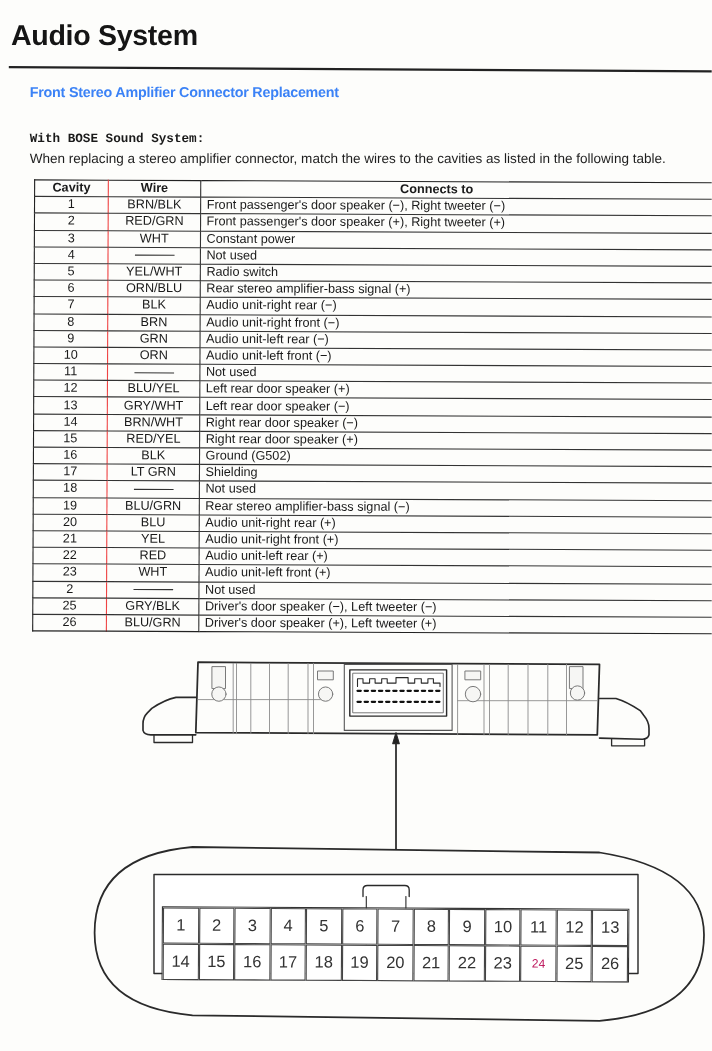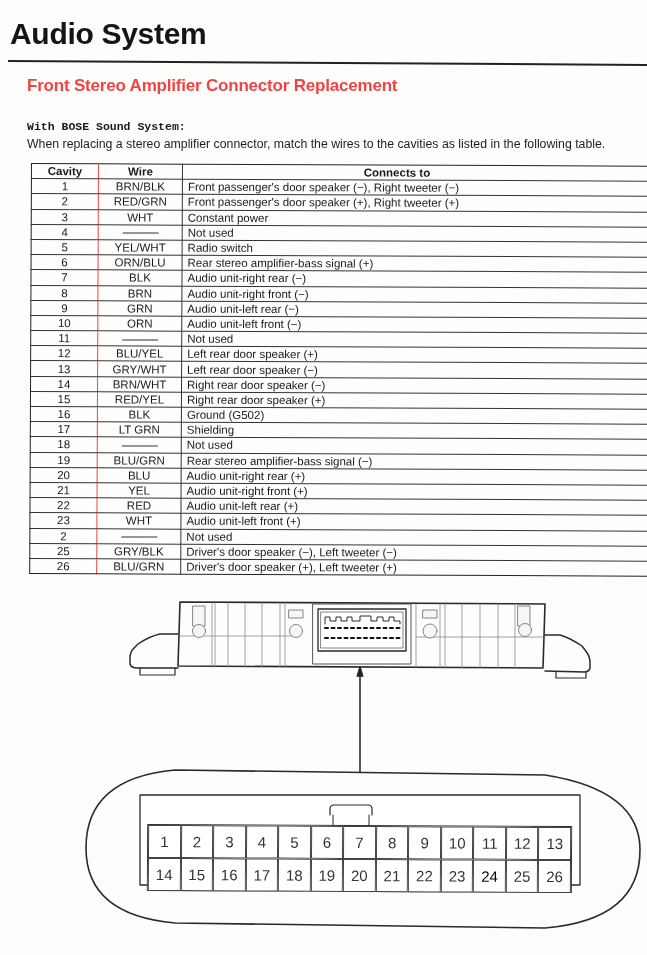--- a/index.html
+++ b/index.html
@@ -1,29 +1,29 @@
 <!DOCTYPE html>
 <html><head>
 <meta charset="utf-8">
 <style>
   * { box-sizing: border-box; margin: 0; padding: 0; }
   html, body { width: 647px; height: 955px; background: #fdfdfb; overflow: hidden; }
   body { position: relative; font-family: "Liberation Sans", sans-serif; color: #1a1a1a; }
 
   .section-title {
     position: absolute; left: 10px; top: 17px;
-    font-size: 30px; font-weight: bold; letter-spacing: -0.3px; color: #151515;
+    font-size: 26px; font-weight: bold; letter-spacing: -0.3px; color: #151515;
   }
   .section-rule {
     position: absolute; left: 8px; top: 60px; width: 645px; height: 2px;
     background: #222; transform: rotate(0.35deg); transform-origin: left center;
   }
   .page-title {
     position: absolute; left: 27px; top: 76px;
-    font-size: 17px; font-weight: bold; letter-spacing: -0.2px; color: #ef4444;
+    font-size: 13px; font-weight: bold; letter-spacing: -0.2px; color: #3b82f6;
   }
   .subheading {
     position: absolute; left: 27px; top: 120px;
     font-size: 11.5px; font-weight: bold; color: #1a1a1a; font-family: Liberation Mono, monospace;
   }
   .intro {
     position: absolute; left: 27px; top: 137px; width: 640px;
     font-size: 12.3px; color: #1e1e1e; white-space: nowrap;
   }
 
@@ -279,17 +279,17 @@
       <div style="border: 1px solid rgb(68, 68, 68); display: flex; align-items: center; justify-content: center; font-size: 15px; color: rgb(51, 51, 51); background: rgb(255, 255, 255);">14</div>
       <div style="border: 1px solid rgb(68, 68, 68); display: flex; align-items: center; justify-content: center; font-size: 15px; color: rgb(51, 51, 51); background: rgb(255, 255, 255);">15</div>
       <div style="border: 1px solid rgb(68, 68, 68); display: flex; align-items: center; justify-content: center; font-size: 15px; color: rgb(51, 51, 51); background: rgb(255, 255, 255);">16</div>
       <div style="border: 1px solid rgb(68, 68, 68); display: flex; align-items: center; justify-content: center; font-size: 15px; color: rgb(51, 51, 51); background: rgb(255, 255, 255);">17</div>
       <div style="border: 1px solid rgb(68, 68, 68); display: flex; align-items: center; justify-content: center; font-size: 15px; color: rgb(51, 51, 51); background: rgb(255, 255, 255);">18</div>
       <div style="border: 1px solid rgb(68, 68, 68); display: flex; align-items: center; justify-content: center; font-size: 15px; color: rgb(51, 51, 51); background: rgb(255, 255, 255);">19</div>
       <div style="border: 1px solid rgb(68, 68, 68); display: flex; align-items: center; justify-content: center; font-size: 15px; color: rgb(51, 51, 51); background: rgb(255, 255, 255);">20</div>
       <div style="border: 1px solid rgb(68, 68, 68); display: flex; align-items: center; justify-content: center; font-size: 15px; color: rgb(51, 51, 51); background: rgb(255, 255, 255);">21</div>
       <div style="border: 1px solid rgb(68, 68, 68); display: flex; align-items: center; justify-content: center; font-size: 15px; color: rgb(51, 51, 51); background: rgb(255, 255, 255);">22</div>
       <div style="border: 1px solid rgb(68, 68, 68); display: flex; align-items: center; justify-content: center; font-size: 15px; color: rgb(51, 51, 51); background: rgb(255, 255, 255);">23</div>
-      <div style="border: 1px solid rgb(68, 68, 68); display: flex; align-items: center; justify-content: center; font-size: 15px; color: #000000; background: rgb(255, 255, 255);">24</div>
+      <div style="border: 1px solid rgb(68, 68, 68); display: flex; align-items: center; justify-content: center; font-size: 11px; color: #be185d; background: rgb(255, 255, 255);">24</div>
       <div style="border: 1px solid rgb(68, 68, 68); display: flex; align-items: center; justify-content: center; font-size: 15px; color: rgb(51, 51, 51); background: rgb(255, 255, 255);">25</div>
       <div style="border: 1px solid rgb(68, 68, 68); display: flex; align-items: center; justify-content: center; font-size: 15px; color: rgb(51, 51, 51); background: rgb(255, 255, 255);">26</div>
     </div>
 </div>
 
 </body></html>

